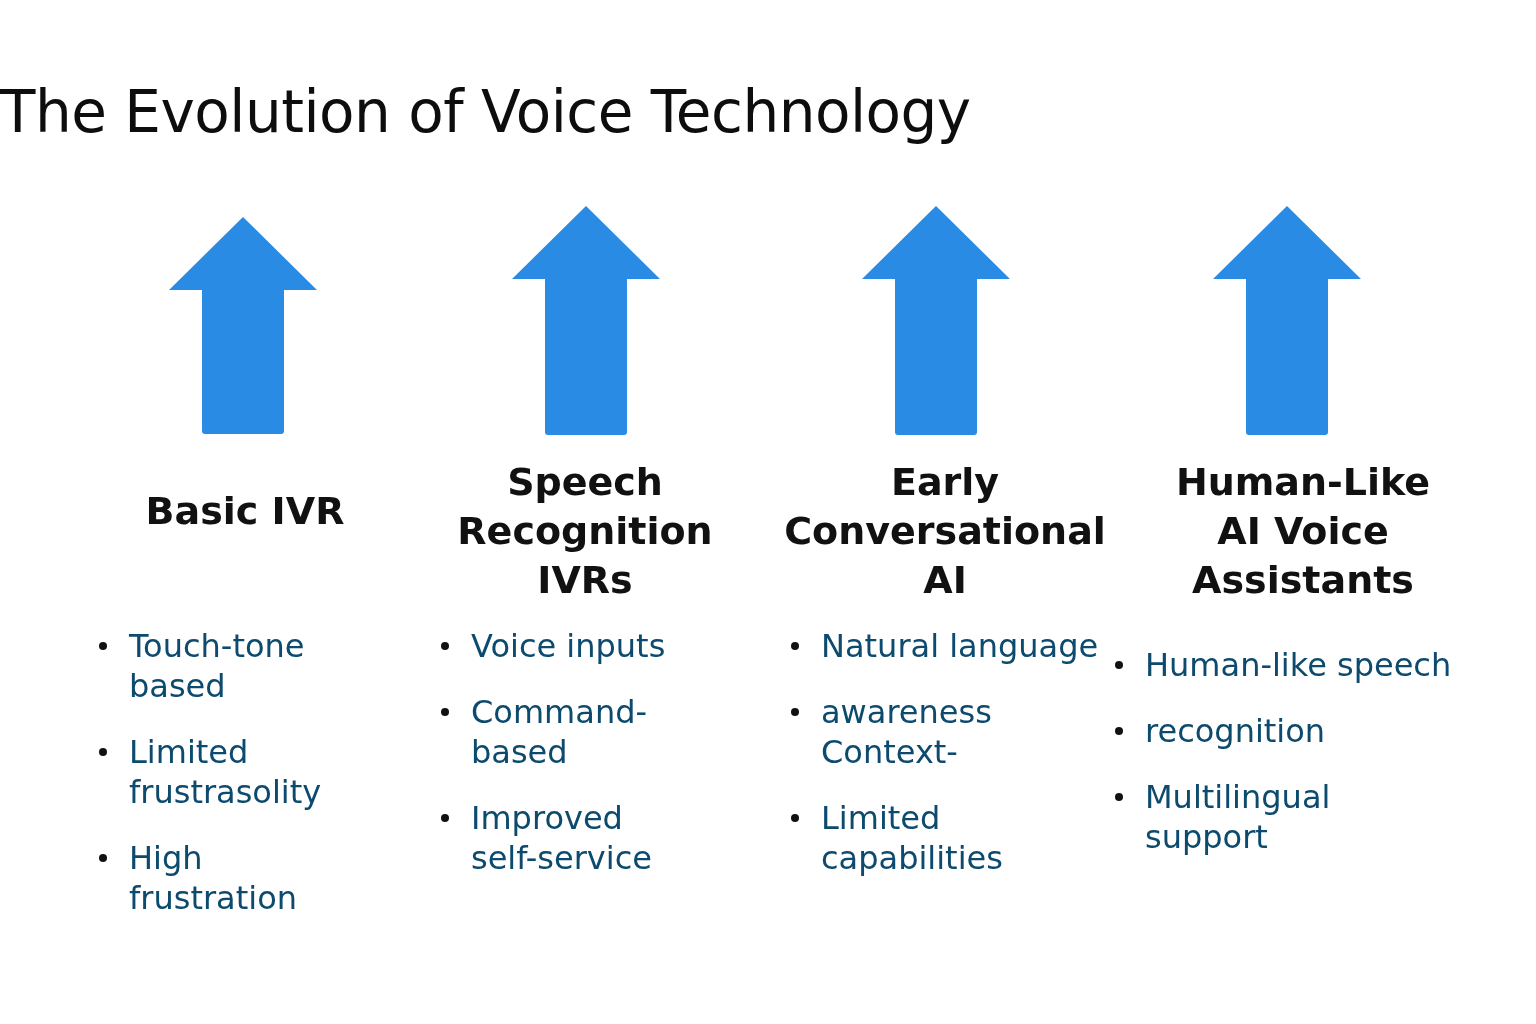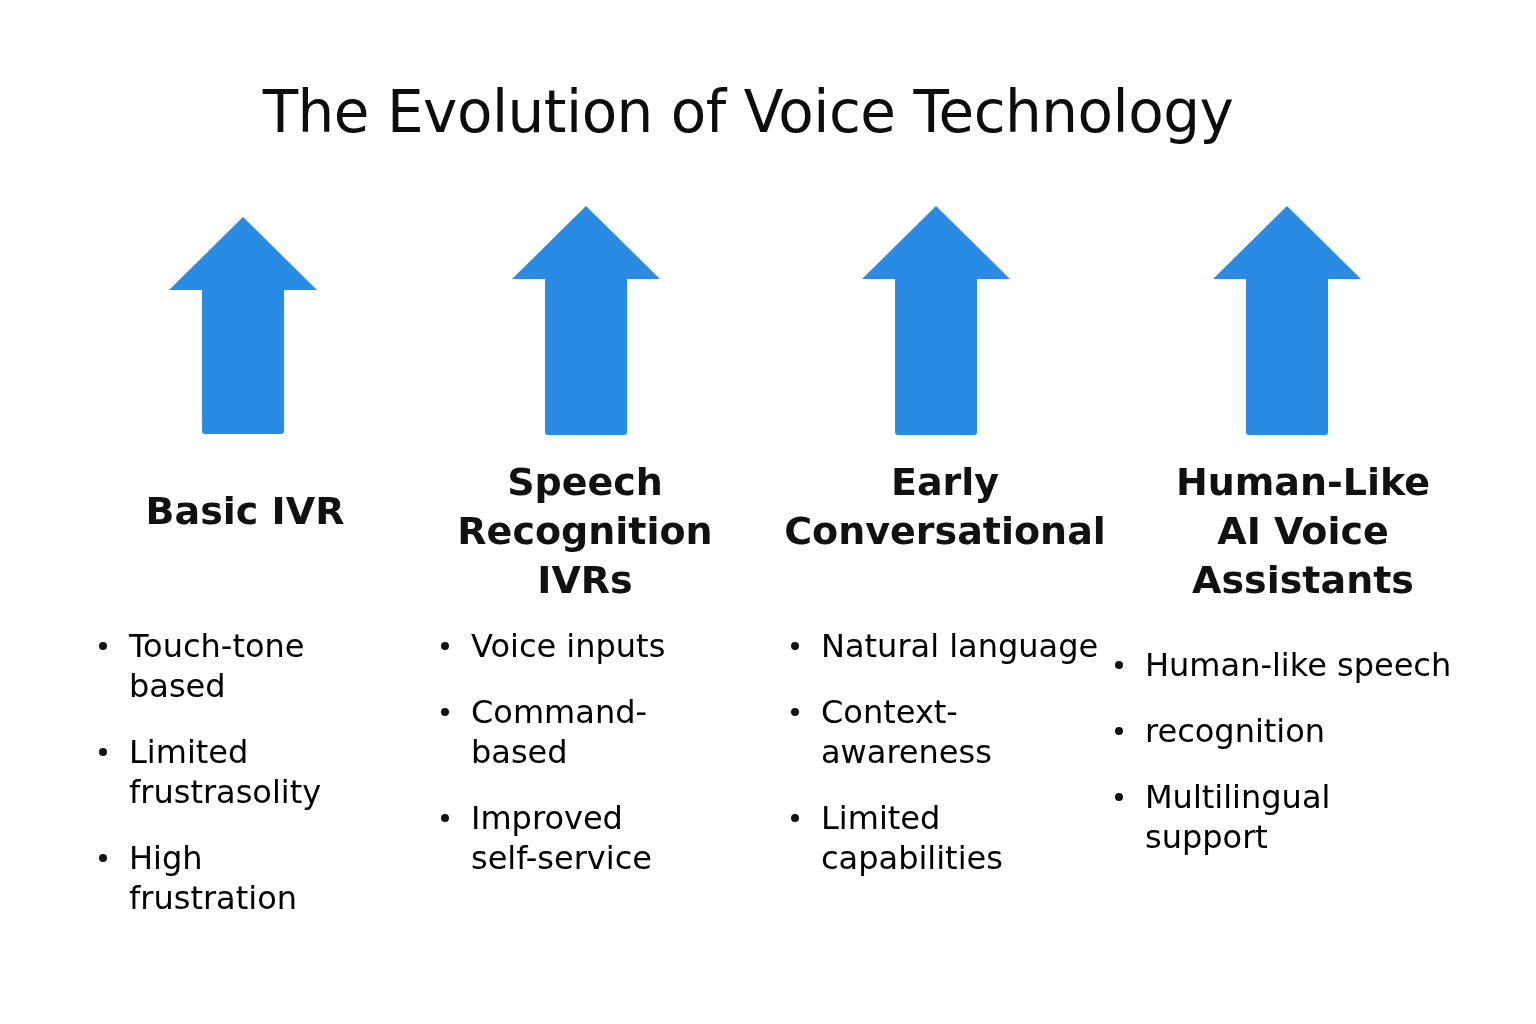--- a/index.html
+++ b/index.html
@@ -1,32 +1,32 @@
 <!DOCTYPE html>
 <html><head>
 <meta charset="utf-8">
 <style>
   html, body { margin:0; padding:0; }
   body {
     width:1536px; height:1024px; background:#ffffff; position:relative; overflow:hidden;
     font-family:"DejaVu Sans","Liberation Sans",sans-serif; color:#111;
   }
   .title {
-    position:absolute; left:0; top:78px; width:1496px; text-align:center;
+    position:absolute; left:0; top:78px; width:1496px; 
     font-size:58px; font-weight:500; letter-spacing:-0.5px; color:#0d0d0d;
   }
   .arrow { position:absolute; }
   .arrow svg { display:block; }
   .stage-title {
     position:absolute; text-align:center; font-weight:bold; font-size:38px;
     line-height:49px; color:#111;
   }
   .bullets {
     position:absolute; margin:0; padding:0; list-style:none;
-    font-size:32px; line-height:40px; color:#000000;
+    font-size:32px; line-height:40px; color:#0c4a6e;
   }
   .bullets li { position:relative; padding-left:0; margin-bottom:26px; }
   .bullets li .dot {
     position:absolute; left:-30px; top:16px; width:8px; height:8px; border-radius:50%; background:#111;
   }
 </style>
 </head>
 <body>
 
 <div class="title">The Evolution of Voice Technology</div>
@@ -85,30 +85,31 @@
 </ul>
 
 <div class="arrow" style="left:861px; top:204px;">
   <svg width="150" height="232" viewBox="0 0 150 232">
       <path d="M75 2 L149 75 L116 75 L116 228 Q116 231 113 231 L37 231 Q34 231 34 228 L34 75 L1 75 Z" fill="#2a8be4"></path>
     </svg>
 </div>
 <div class="stage-title" style="left:780px; top:458px; width:330px;">
   <div>Early</div>
   <div>Conversational</div>
+  <div>AI</div>
 </div>
 <ul class="bullets" style="left:821px; top:626px; width:300px;">
   <li>
       <span class="dot"></span>
       <div>Natural language</div>
     </li>
   <li>
       <span class="dot"></span>
+      <div>awareness</div>
       <div>Context-</div>
-      <div>awareness</div>
     </li>
   <li>
       <span class="dot"></span>
       <div>Limited</div>
       <div>capabilities</div>
     </li>
 </ul>
 
 <div class="arrow" style="left:1212px; top:204px;">
   <svg width="150" height="232" viewBox="0 0 150 232">

